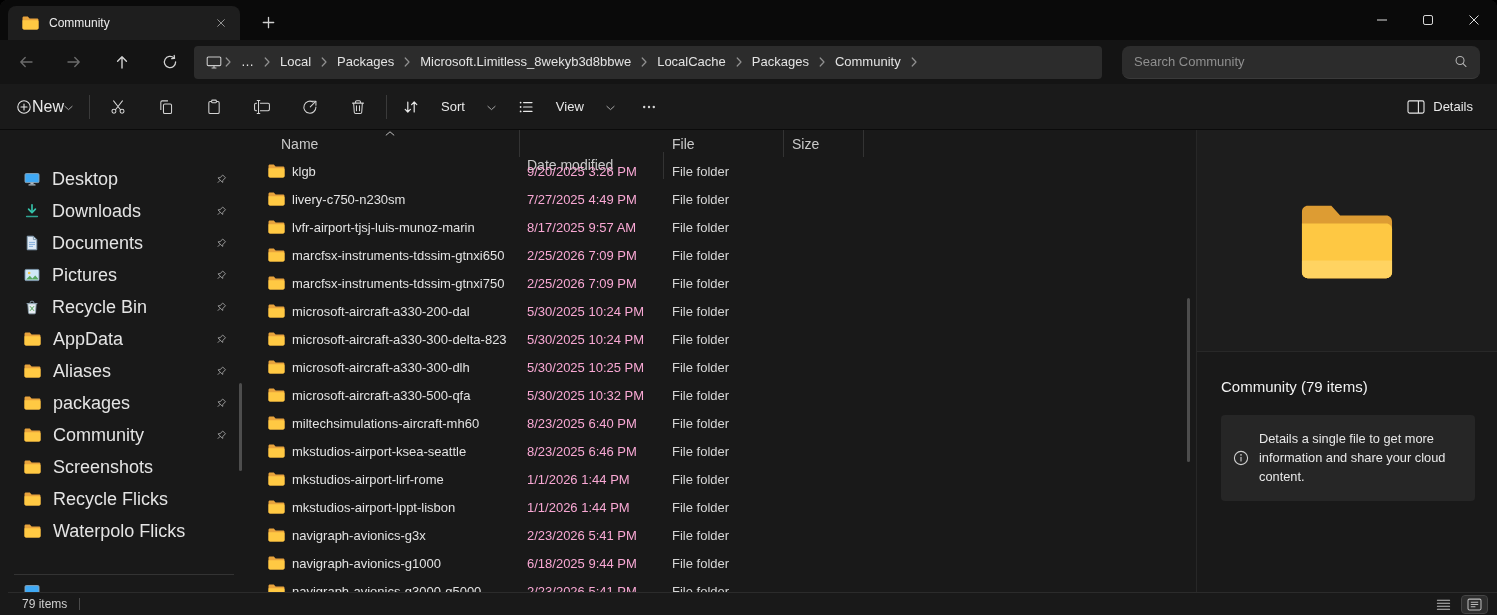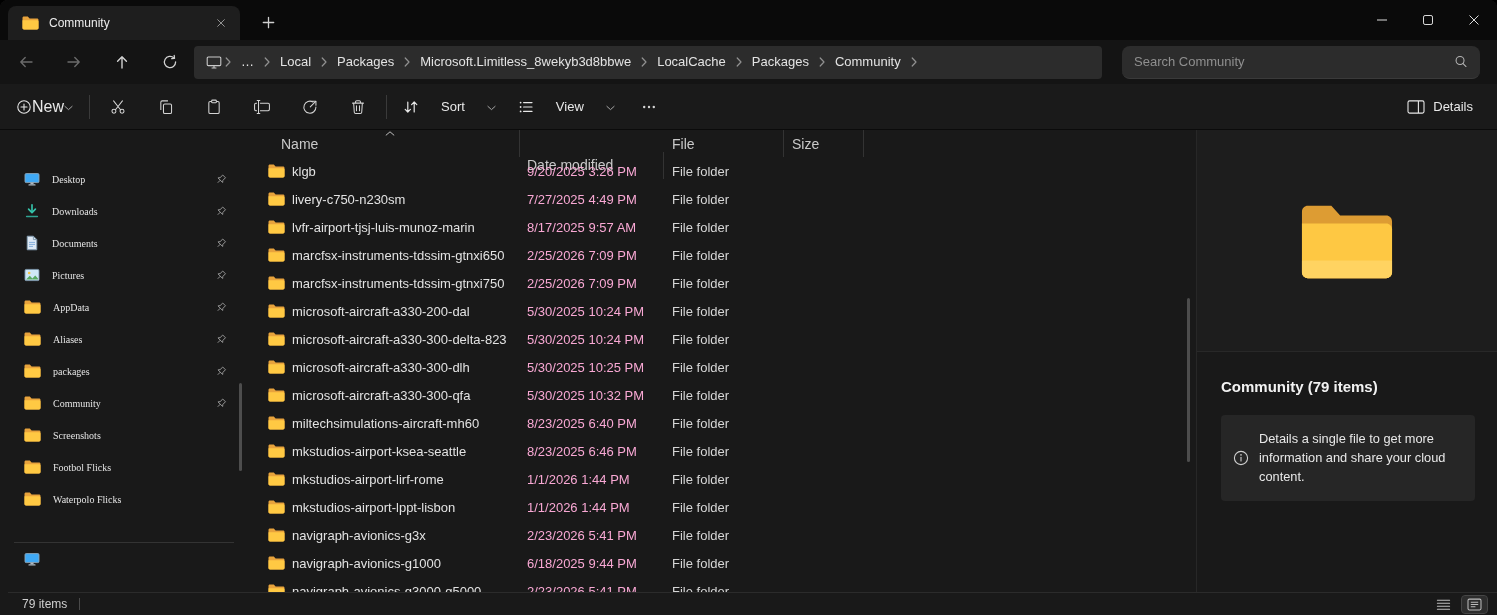--- a/index.html
+++ b/index.html
@@ -57,21 +57,21 @@
   .tb-icon-btn{width:40px;height:34px;display:flex;align-items:center;justify-content:center;color:#d4d4d4;border-radius:4px;}
   .tb-text{display:flex;align-items:center;gap:22px;padding:6px 8px;color:#e8e8e8;font-size:13px;border-radius:4px;margin-right:6px;}
   .chev{color:#a8a8a8;margin-top:2px;}
   .tb-details{margin-left:auto;display:flex;align-items:center;gap:8px;color:#e8e8e8;font-size:13px;padding:6px 8px;border-radius:4px;}
 
   
   .body{position:absolute;top:130px;left:0;right:0;bottom:23px;overflow:hidden;background:#191919;}
 
   
   .sidebar{position:absolute;left:0;top:0;width:248px;bottom:0;padding-top:34px;overflow:hidden;}
-  .side-item{display:flex;align-items:center;height:30px;margin:0 10px 2px 12px;padding:0 4px 0 12px;border-radius:4px;font-size:10px;color:#e4e4e4;font-family:Liberation Serif, serif;}
+  .side-item{display:flex;align-items:center;height:30px;margin:0 10px 2px 12px;padding:0 4px 0 12px;border-radius:4px;font-size:18px;color:#e4e4e4;}
   .side-ic{margin-right:12px;flex:none;}
   .side-label{white-space:nowrap;}
   .pin{margin-left:auto;color:#9a9a9a;margin-right:6px;}
   .side-sep{height:1px;background:#333;margin:28px 14px 6px 14px;}
   .side-item.partial{align-items:flex-start;padding-top:2px;}
 
   
   .filearea{position:absolute;left:248px;top:0;width:948px;bottom:0;overflow:hidden;}
   .fl-header{display:flex;height:27px;align-items:center;padding-left:12px;font-size:14px;color:#c9c9c9;}
   .hcell{position:relative;height:100%;display:flex;align-items:center;border-right:1px solid #333;padding-left:21px;}
@@ -85,21 +85,21 @@
   .frow{display:flex;align-items:center;height:28px;padding-left:12px;font-size:13px;color:#e2e2e2;}
   .cell{white-space:nowrap;}
   .cell.c0{width:260px;display:flex;align-items:center;gap:7px;padding-left:8px;}
   .cell.c1{width:144px;padding-left:7px;color:#f9a8d4;}
   .cell.c2{width:120px;padding-left:8px;color:#d6d6d6;}
   .cell.c3{width:80px;padding-left:8px;color:#d6d6d6;}
 
   
   .preview{position:absolute;right:0;top:0;width:301px;bottom:0;border-left:1px solid #272727;background:#191919;}
   .pv-thumb{height:222px;background:#1d1d1d;border-bottom:1px solid #282828;display:flex;align-items:center;justify-content:center;}
-  .pv-title{padding:26px 24px 0;font-size:15px;font-weight:bold;color:#f2f2f2;}
+  .pv-title{padding:26px 24px 0;font-size:15px;font-weight:normal;color:#f2f2f2;}
   .pv-info{margin:20px 22px 0 24px;background:#262626;border-radius:4px;padding:14px 12px;display:flex;align-items:center;gap:10px;color:#e8e8e8;}
   .pv-info .i16{color:#cfcfcf;flex:none;}
   .pv-msg{font-size:12.8px;line-height:1.5;width:206px;}
 
   
   .statusbar{position:absolute;left:8px;right:0;bottom:0;height:23px;background:#191919;border-top:1px solid #2b2b2b;
              display:flex;align-items:center;padding:0 10px 0 14px;font-size:12px;color:#cfcfcf;}
   .status-sep{width:1px;height:12px;background:#4a4a4a;margin-left:12px;}
   .status-toggles{margin-left:auto;display:flex;gap:6px;align-items:center;}
   .status-toggle{padding:2px 5px;border-radius:3px;color:#bdbdbd;display:flex;align-items:center;}
@@ -452,20 +452,39 @@
             <span class="i14 pin">
               <svg viewBox="0 0 16 16">
                 <g transform="rotate(45 8 8)" fill="none" stroke="currentColor" stroke-width="1.1">
                   <path d="M5.6 2.6h4.8v4.5l1.6 2.1H4l1.6-2.1z"></path>
                   <path d="M8 9.2v4.4"></path>
                 </g>
               </svg>
             </span>
           </div>
           <div class="side-item">
+            <span class="i16 side-ic">
+              <svg viewBox="0 0 16 16">
+                <path d="M3.8 4.6h8.4l-.7 9.2a1.1 1.1 0 0 1-1.1 1H5.6a1.1 1.1 0 0 1-1.1-1z" fill="#e7edf2" stroke="#8fa3b0" stroke-width="0.9"></path>
+                <path d="M2.6 4.6h10.8" stroke="#8fa3b0" stroke-width="1" fill="none"></path>
+                <path d="M6.2 4.6V3.2c0-.5.4-.9.9-.9h1.8c.5 0 .9.4.9.9v1.4" fill="none" stroke="#8fa3b0" stroke-width="0.9"></path>
+                <path d="M6 7.2l4 4.6M10 7.2l-4 4.6" stroke="#53a058" stroke-width="1" fill="none"></path>
+              </svg>
+            </span>
+            <span class="side-label">Recycle Bin</span>
+            <span class="i14 pin">
+              <svg viewBox="0 0 16 16">
+                <g transform="rotate(45 8 8)" fill="none" stroke="currentColor" stroke-width="1.1">
+                  <path d="M5.6 2.6h4.8v4.5l1.6 2.1H4l1.6-2.1z"></path>
+                  <path d="M8 9.2v4.4"></path>
+                </g>
+              </svg>
+            </span>
+          </div>
+          <div class="side-item">
             <span class="i-folder side-ic">
               <svg viewBox="0 0 17 14">
                 <path d="M.5 1.9C.5 1.13 1.13.5 1.9.5h3.9l1.8 2h7.5c.77 0 1.4.63 1.4 1.4v8.2c0 .77-.63 1.4-1.4 1.4H1.9c-.77 0-1.4-.63-1.4-1.4z" fill="#e8a33c"></path>
                 <path d="M.5 4.2h14.7c.77 0 1.3.58 1.3 1.3v6.6c0 .77-.63 1.4-1.4 1.4H1.9c-.77 0-1.4-.63-1.4-1.4z" fill="#ffc943"></path>
               </svg>
             </span>
             <span class="side-label">AppData</span>
             <span class="i14 pin">
               <svg viewBox="0 0 16 16">
                 <g transform="rotate(45 8 8)" fill="none" stroke="currentColor" stroke-width="1.1">
@@ -535,21 +554,21 @@
             </span>
             <span class="side-label">Screenshots</span>
           </div>
           <div class="side-item">
             <span class="i-folder side-ic">
               <svg viewBox="0 0 17 14">
                 <path d="M.5 1.9C.5 1.13 1.13.5 1.9.5h3.9l1.8 2h7.5c.77 0 1.4.63 1.4 1.4v8.2c0 .77-.63 1.4-1.4 1.4H1.9c-.77 0-1.4-.63-1.4-1.4z" fill="#e8a33c"></path>
                 <path d="M.5 4.2h14.7c.77 0 1.3.58 1.3 1.3v6.6c0 .77-.63 1.4-1.4 1.4H1.9c-.77 0-1.4-.63-1.4-1.4z" fill="#ffc943"></path>
               </svg>
             </span>
-            <span class="side-label">Footbol Flicks</span>
+            <span class="side-label">Recycle Flicks</span>
           </div>
           <div class="side-item">
             <span class="i-folder side-ic">
               <svg viewBox="0 0 17 14">
                 <path d="M.5 1.9C.5 1.13 1.13.5 1.9.5h3.9l1.8 2h7.5c.77 0 1.4.63 1.4 1.4v8.2c0 .77-.63 1.4-1.4 1.4H1.9c-.77 0-1.4-.63-1.4-1.4z" fill="#e8a33c"></path>
                 <path d="M.5 4.2h14.7c.77 0 1.3.58 1.3 1.3v6.6c0 .77-.63 1.4-1.4 1.4H1.9c-.77 0-1.4-.63-1.4-1.4z" fill="#ffc943"></path>
               </svg>
             </span>
             <span class="side-label">Waterpolo Flicks</span>
           </div>
@@ -701,21 +720,21 @@
             <div class="cell c3"></div>
           </div>
           <div class="frow">
             <div class="cell c0">
               <span class="i-folder">
                 <svg viewBox="0 0 17 14">
                   <path d="M.5 1.9C.5 1.13 1.13.5 1.9.5h3.9l1.8 2h7.5c.77 0 1.4.63 1.4 1.4v8.2c0 .77-.63 1.4-1.4 1.4H1.9c-.77 0-1.4-.63-1.4-1.4z" fill="#e8a33c"></path>
                   <path d="M.5 4.2h14.7c.77 0 1.3.58 1.3 1.3v6.6c0 .77-.63 1.4-1.4 1.4H1.9c-.77 0-1.4-.63-1.4-1.4z" fill="#ffc943"></path>
                 </svg>
               </span>
-              <span class="fname">microsoft-aircraft-a330-300-qfa</span>
+              <span class="fname">microsoft-aircraft-a330-500-qfa</span>
             </div>
             <div class="cell c1">5/30/2025 10:32 PM</div>
             <div class="cell c2">File folder</div>
             <div class="cell c3"></div>
           </div>
           <div class="frow">
             <div class="cell c0">
               <span class="i-folder">
                 <svg viewBox="0 0 17 14">
                   <path d="M.5 1.9C.5 1.13 1.13.5 1.9.5h3.9l1.8 2h7.5c.77 0 1.4.63 1.4 1.4v8.2c0 .77-.63 1.4-1.4 1.4H1.9c-.77 0-1.4-.63-1.4-1.4z" fill="#e8a33c"></path>

